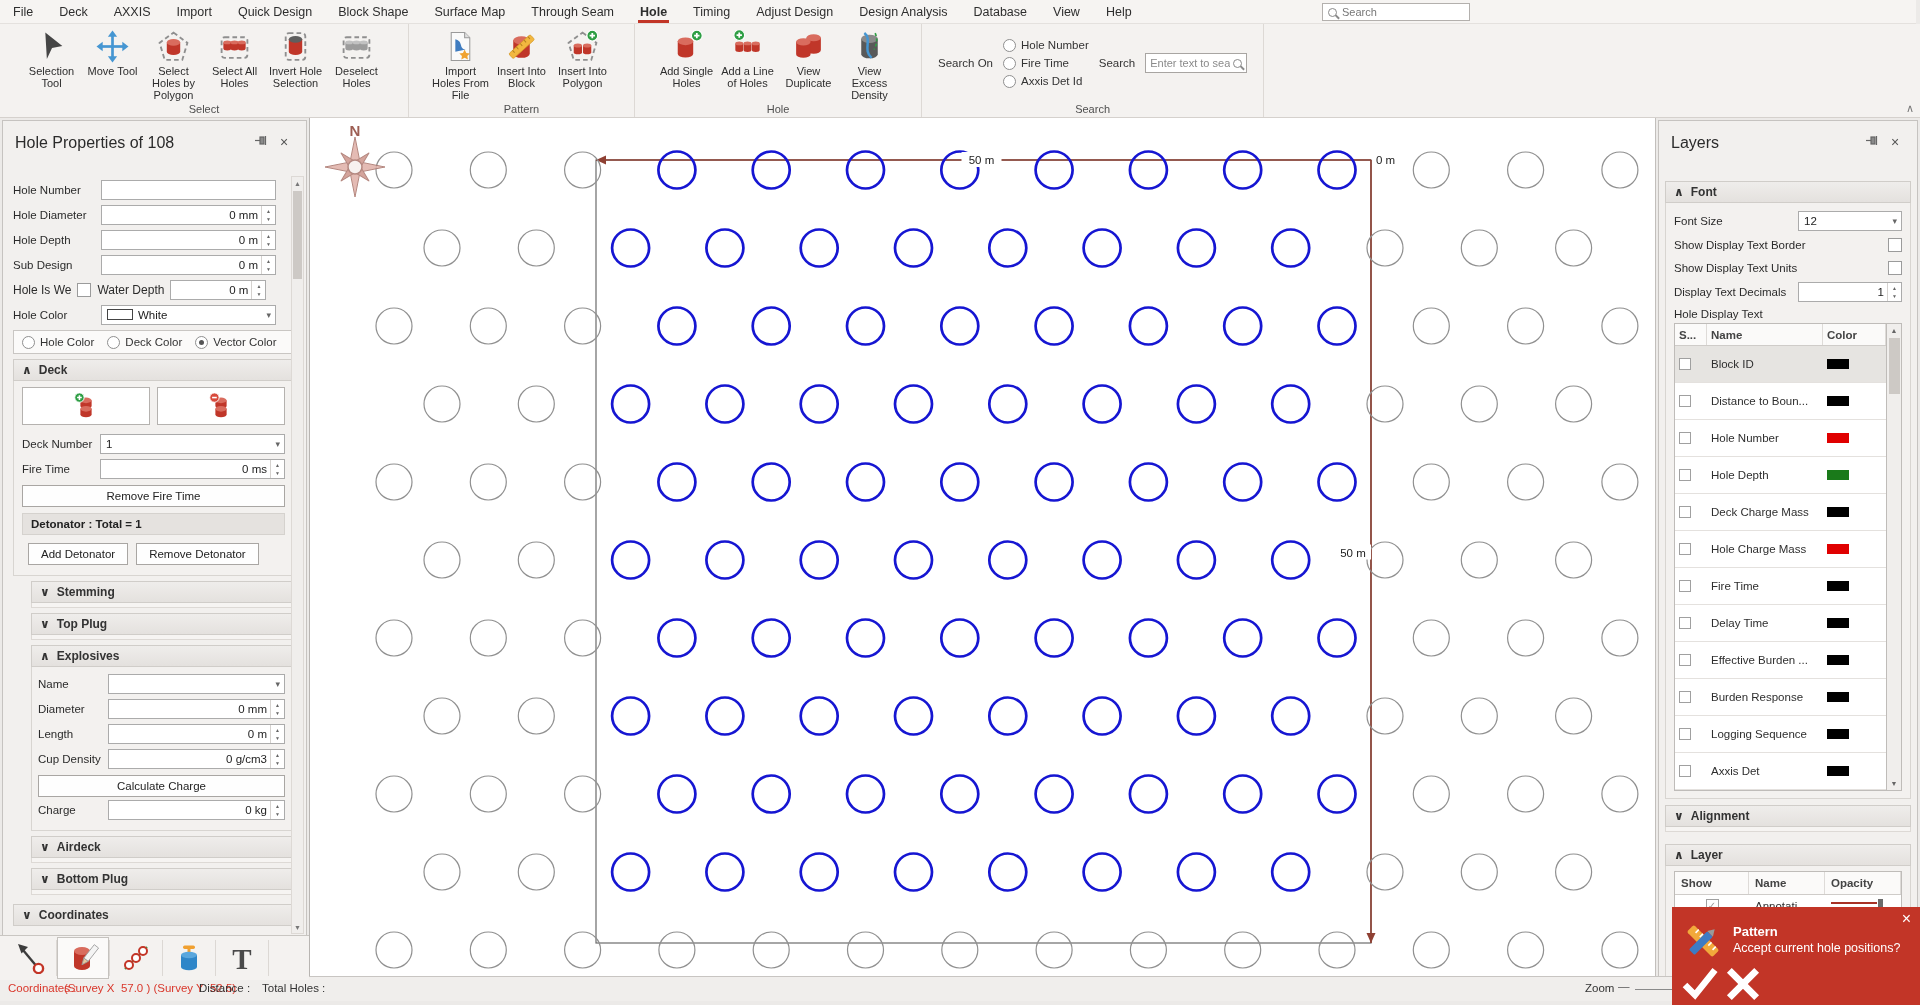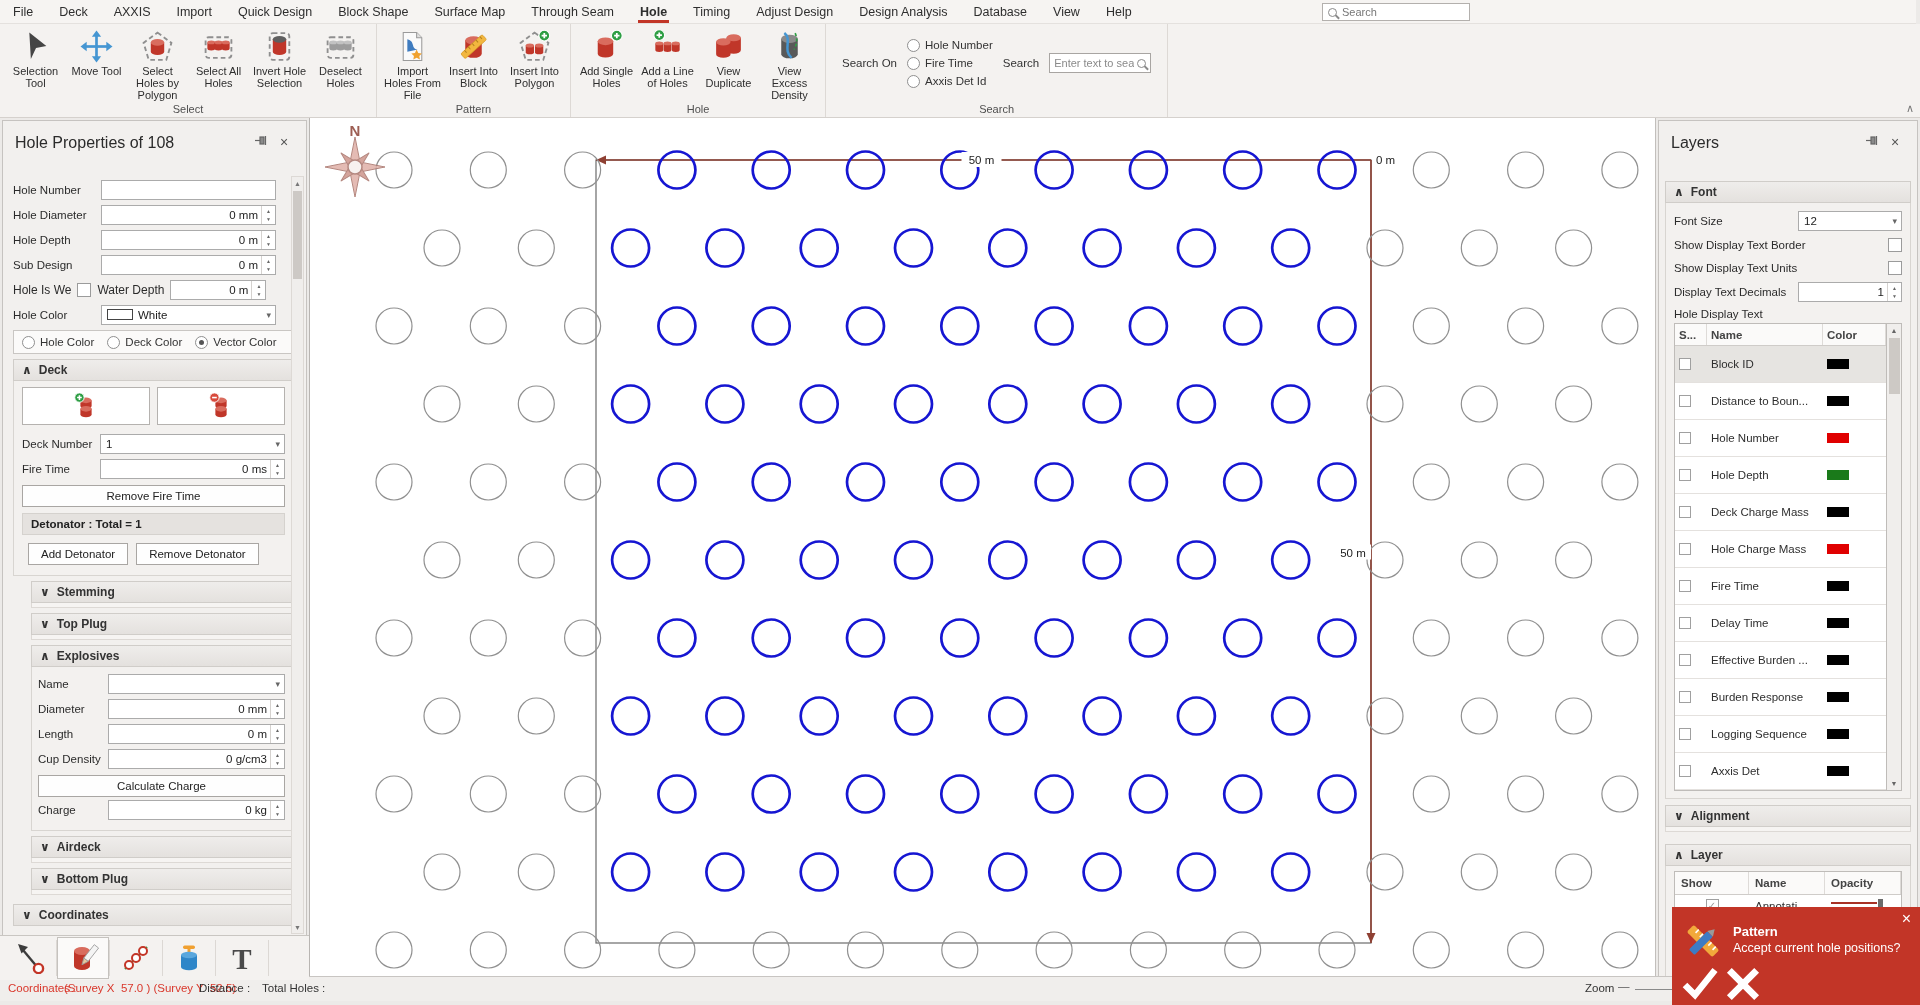--- a/index.html
+++ b/index.html
@@ -13,21 +13,21 @@
 .mitem { padding:0 13px; font-size:12.5px; display:flex; align-items:center; position:relative; color:#2e2e2e; cursor:default; }
 .mitem.active { font-weight:bold; }
 .mitem.active::after { content:""; position:absolute; left:11px; right:11px; bottom:0; height:3px; background:#c23527; }
 .menu-search { position:absolute; left:1322px; top:3px; width:148px; height:18px; background:#fff; border:1px solid #b3b0ad; display:flex; align-items:center; gap:5px; padding:0 5px; font-size:11px; color:#777; }
 .mag { position:relative; width:9px; height:9px; border:1.5px solid #8a8a8a; border-radius:50%; display:inline-block; flex:0 0 auto; }
 .mag::after { content:""; position:absolute; width:5px; height:1.5px; background:#8a8a8a; transform:rotate(45deg); right:-4px; bottom:-2px; }
 
 
 .ribbon { position:absolute; left:0; top:24px; width:1920px; height:94px; background:#f4f2f0; border-bottom:1px solid #d5d1cd; display:flex; }
 #ribbon-groups { display:flex; }
-.rgroup { position:relative; display:flex; align-items:flex-start; padding:4px 5px 15px; border-right:1px solid #ddd9d5; }
+.rgroup { position:relative; display:flex; align-items:flex-start; padding:4px 21px 15px; border-right:1px solid #ddd9d5; }
 .rgroup-label { position:absolute; left:0; right:0; bottom:1px; height:13px; text-align:center; font-size:11px; color:#4f4f4f; }
 .rbtn { width:61px; display:flex; flex-direction:column; align-items:center; padding-top:2px; cursor:default; }
 .rbtn svg { width:33px; height:33px; }
 .rbtn .cap { font-size:11px; line-height:12px; text-align:center; color:#2e2e2e; margin-top:2px; }
 .sgroup { position:relative; display:flex; align-items:center; gap:10px; padding:0 16px 15px; border-right:1px solid #ddd9d5; }
 .radio-col { display:flex; flex-direction:column; gap:5px; }
 .radio { display:flex; align-items:center; gap:5px; font-size:11.5px; color:#333; }
 .rdot { width:13px; height:13px; border:1px solid #8f8f8f; border-radius:50%; background:#fff; position:relative; flex:0 0 auto; }
 .rdot.sel::after { content:""; position:absolute; left:3px; top:3px; width:5px; height:5px; border-radius:50%; background:#555; }
 .slabel { font-size:11.5px; color:#333; }

